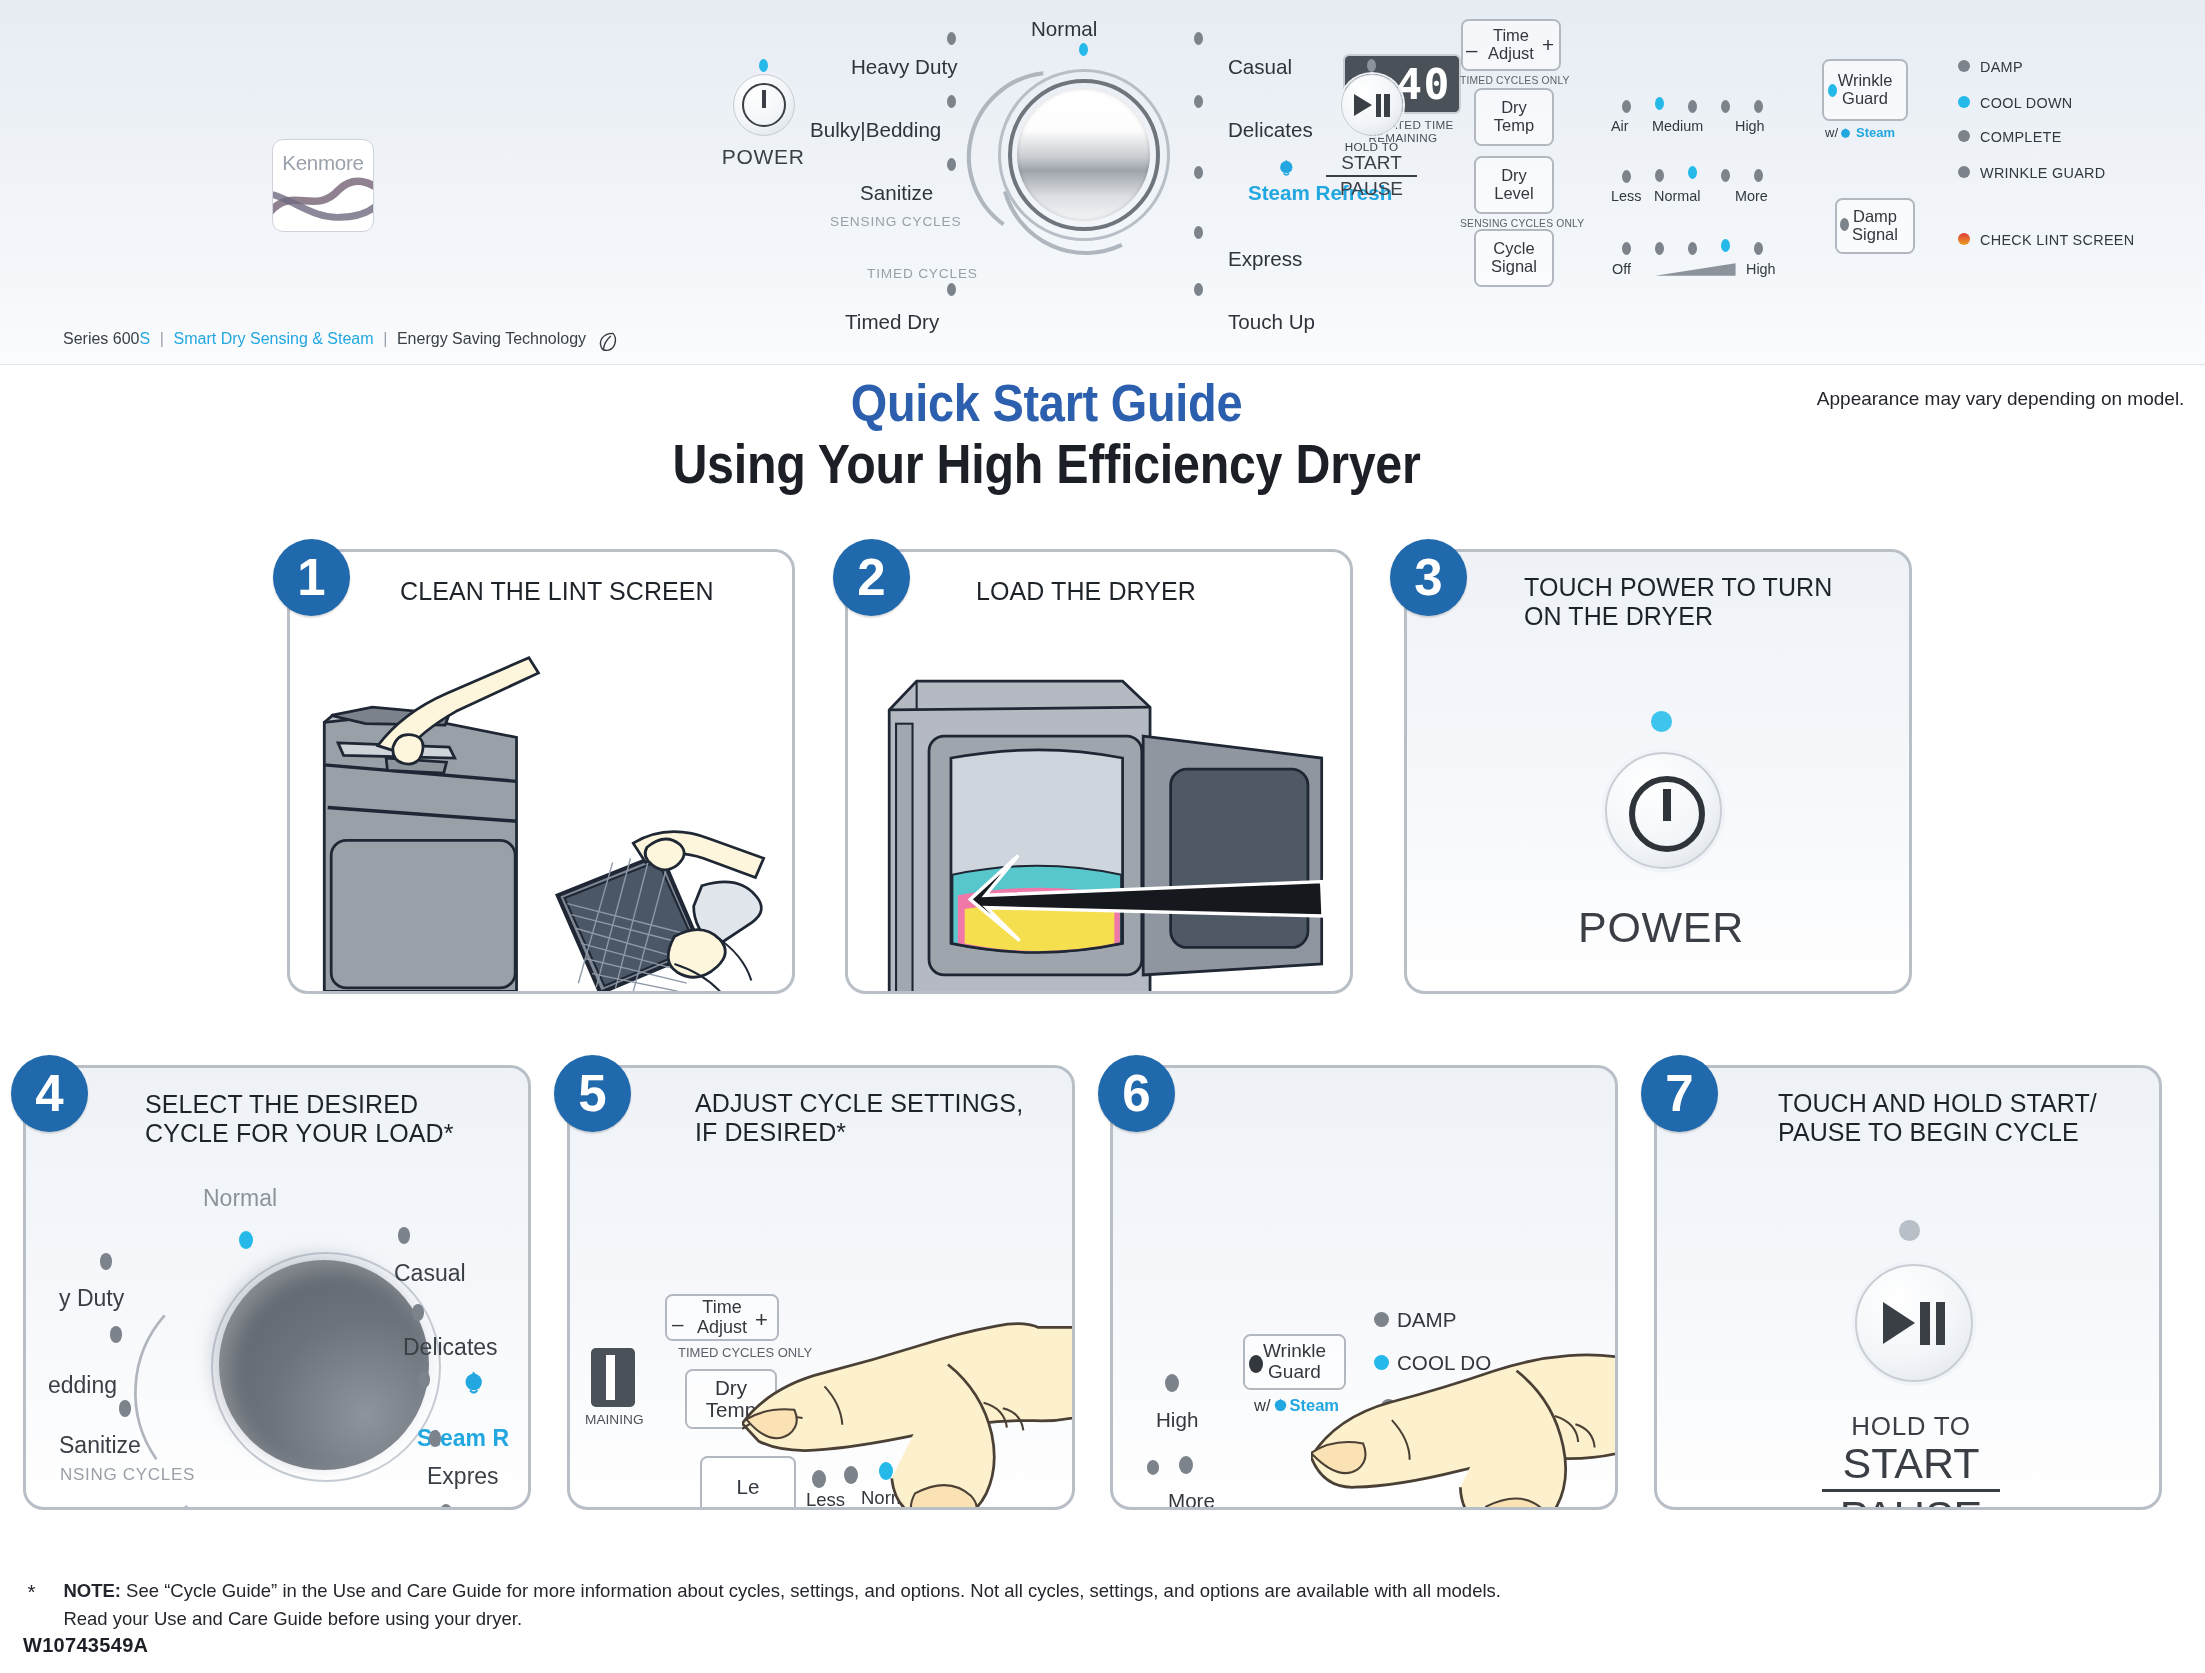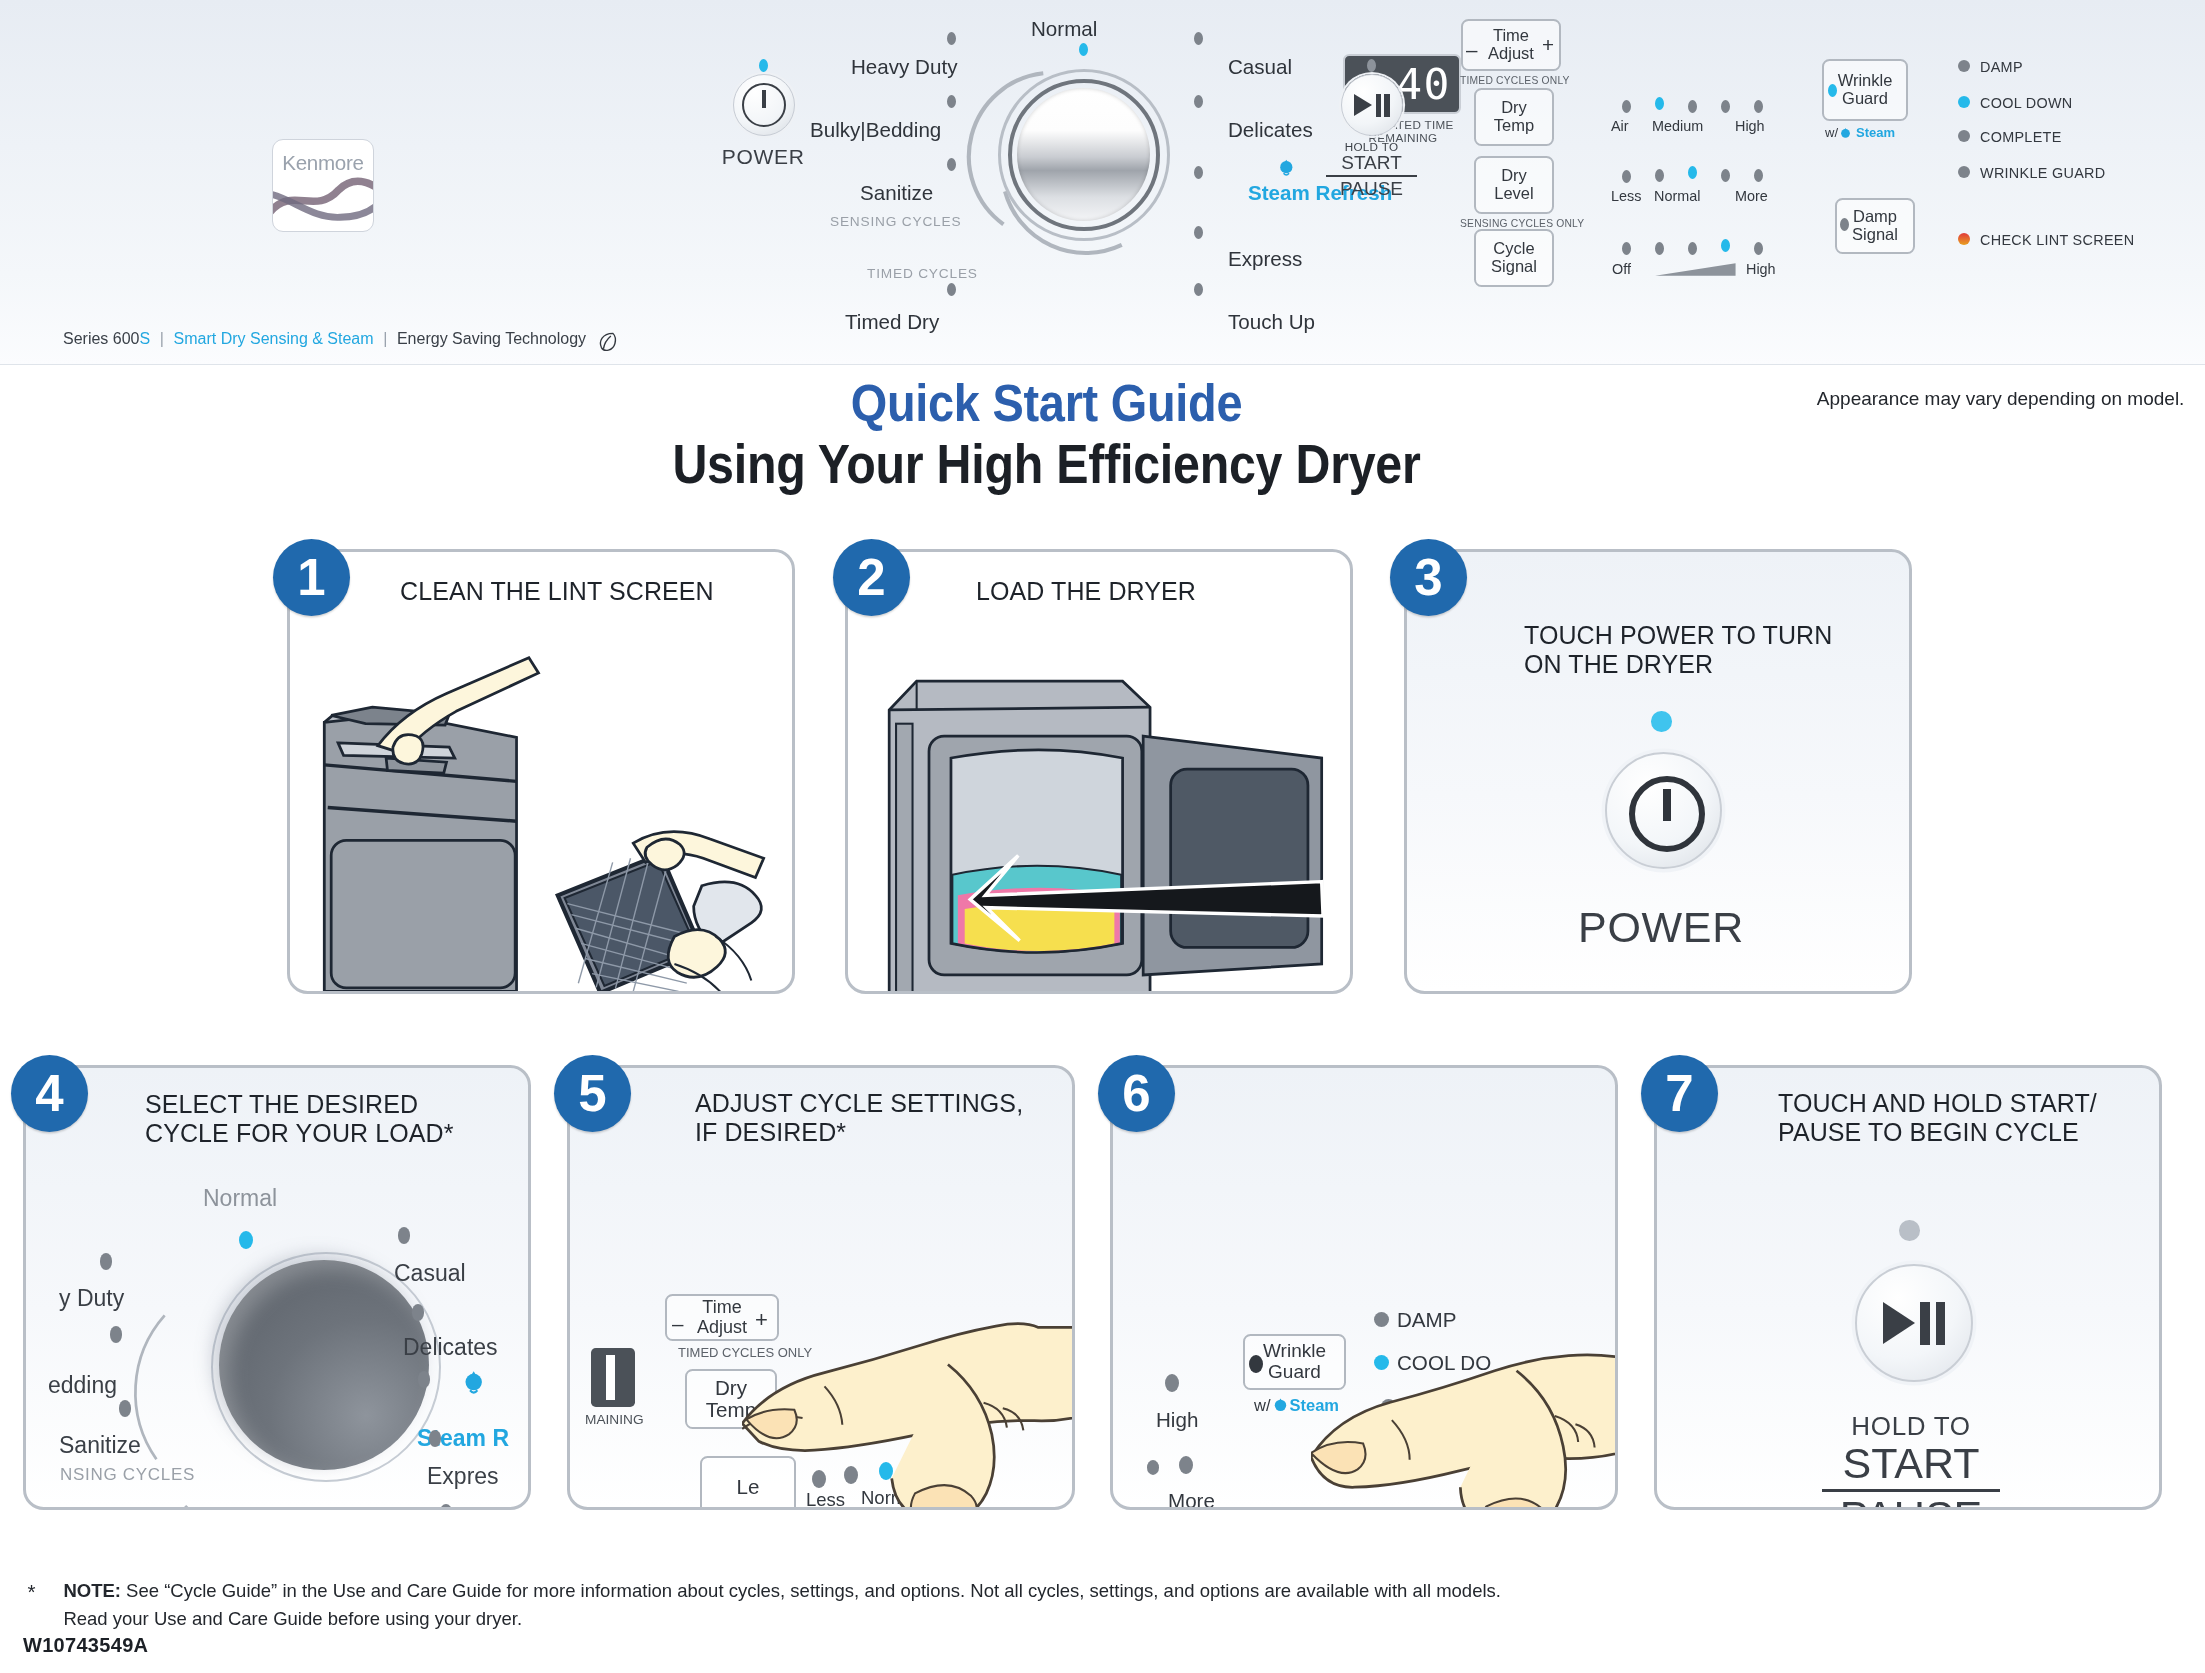--- a/index.html
+++ b/index.html
@@ -49,21 +49,21 @@
   .cyc{position:absolute;font-size:20.6px;color:#2f343b;white-space:nowrap;}
   .cyc.cyan{color:#22a7e0;font-weight:bold;}
   .dot{position:absolute;width:9px;height:13px;border-radius:50%;background:#7d838b;}
   .dot.on{background:#25b9ea;}
   .grp{position:absolute;font-size:13.7px;color:#9aa0a8;letter-spacing:0.8px;white-space:nowrap;}
 
   
   .disp{position:absolute;left:1343px;top:54px;width:118px;height:60px;border-radius:6.2px;
         background:#4b5158;border:2.1px solid #c9ced5;display:flex;align-items:center;justify-content:flex-end;
         padding-right:8.2px;box-sizing:border-box;}
-  .disp .num{font-family:"DejaVu Sans Mono",monospace;font-size:43px;color:#fff;letter-spacing:1.4px;line-height:1;}
+  .disp .num{font-family:"DejaVu Sans Mono",monospace;font-size:43px;color:#fff;letter-spacing:1.4px;line-height:1;font-weight:bold;}
   .displab{position:absolute;left:1324px;top:118px;width:158px;text-align:center;font-size:11.7px;color:#4b5158;letter-spacing:0.3px;}
 
   
   .sp{position:absolute;left:1341px;top:74px;}
   .sp .led{position:absolute;left:26px;top:-15px;width:9px;height:13px;border-radius:50%;background:#8d939b;}
   .sp .ring{width:60px;height:60px;border-radius:50%;
       background:radial-gradient(circle at 35% 28%,#ffffff 0%,#f2f5f8 55%,#d9dee4 100%);
       border:1.4px solid #c7ccd4;box-shadow:0 0 0 2.1px #eef1f5;
       display:flex;align-items:center;justify-content:center;gap:3.4px;}
   .tri{width:0;height:0;border-left:18px solid #3a3f46;border-top:11.7px solid transparent;border-bottom:11.7px solid transparent;}
@@ -367,21 +367,21 @@
     <div style="position:absolute;left:244px;top:159px;width:20.6px;height:20.6px;border-radius:50%;background:#3fc4ee;"></div>
     <div style="position:absolute;left:198px;top:200px;width:113px;height:113px;border-radius:50%;
                 background:radial-gradient(circle at 36% 28%,#ffffff 0%,#f3f6f9 55%,#d9dee4 100%);
                 border:2.1px solid #c9ced5;box-shadow:0 0 0 3.4px #f0f3f7;">
       <div style="position:absolute;left:22px;top:22px;width:64px;height:64px;border-radius:50%;border:6.2px solid #2f343b;">
         <div style="position:absolute;left:50%;top:6.9px;margin-left:-4.1px;width:8.2px;height:32px;background:#2f343b;"></div>
       </div>
     </div>
     <div style="position:absolute;left:0;top:351px;width:508px;text-align:center;font-size:43px;color:#3a3f46;letter-spacing:0.7px;">POWER</div>
   </div>
-  <div class="ctitle" style="left:117px;top:20.6px;width:371px;white-space:pre-line;margin-top:48px;">TOUCH POWER TO TURN
+  <div class="ctitle" style="left:117px;top:20.6px;width:371px;white-space:pre-line;">TOUCH POWER TO TURN
 ON THE DRYER</div>
 </div>
 <div class="badge" style="left:1390px;top:539px;">3</div>
 
 <div class="card mini" style="left:23px;top:1065px;width:508px;height:445px;">
   <div class="artwrap">
     <div style="position:absolute;left:185px;top:184px;width:226px;height:226px;border-radius:50%;border:2.7px solid #c6ccd4;"></div>
     <div style="position:absolute;left:193px;top:192px;width:210px;height:210px;border-radius:50%;
          background:radial-gradient(circle at 70% 74%,#8e949c 0%,#6d737b 45%,#585e66 100%);
          box-shadow:inset 9.6px 9.6px 20.6px rgba(255,255,255,.25), -6.9px -5.5px 16.5px rgba(120,130,145,.35);"></div>

